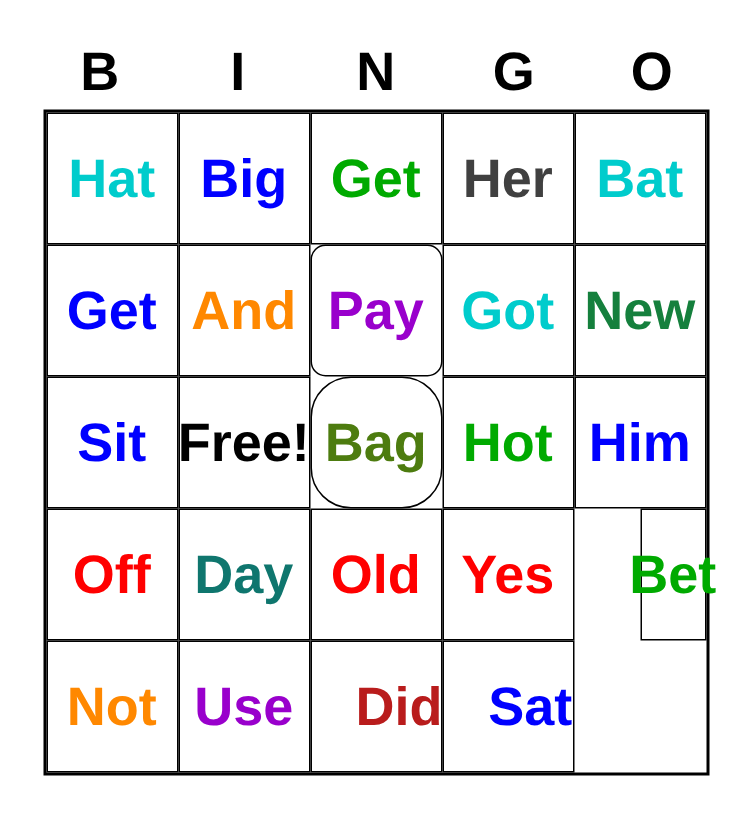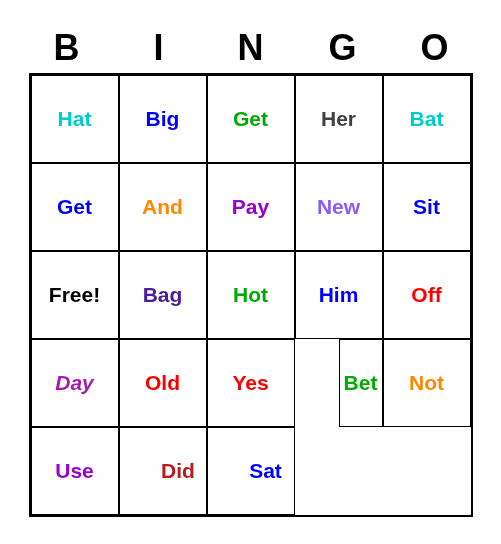--- a/index.html
+++ b/index.html
@@ -45,21 +45,21 @@
       display: grid;
       grid-template-columns: repeat(5, 88px);
       grid-template-rows: repeat(5, 88px);
     }
 
     .bingo-cell {
       border: 1.5px solid black;
       display: flex;
       align-items: center;
       justify-content: center;
-      font-size: 21px;
+      font-size: 36px;
       font-weight: bold;
     }
   </style>
 </head>
 <body>
 
 <div class="bingo-container">
   <div class="bingo-header">
   <div class="bingo-letter">B</div>
       <div class="bingo-letter">I</div>
@@ -68,29 +68,30 @@
       <div class="bingo-letter">O</div>
     </div>
   <div class="bingo-grid">
   <div class="bingo-cell" style="color: rgb(0, 204, 204);">Hat</div>
       <div class="bingo-cell" style="color: rgb(0, 0, 255);">Big</div>
       <div class="bingo-cell" style="color: rgb(0, 170, 0);">Get</div>
       <div class="bingo-cell" style="color: #404040;">Her</div>
       <div class="bingo-cell" style="color: rgb(0, 204, 204);">Bat</div>
       <div class="bingo-cell" style="color: rgb(0, 0, 255);">Get</div>
       <div class="bingo-cell" style="color: rgb(255, 136, 0);">And</div>
-      <div class="bingo-cell" style="color: rgb(153, 0, 204);">Pay</div>
-      <div class="bingo-cell" style="color: #8b5cf6;">New</div>
+      <div class="bingo-cell" style="color: rgb(153, 0, 204); border-radius: 10px;">Pay</div>
+      <div class="bingo-cell" style="color: rgb(0, 204, 204);">Got</div>
+      <div class="bingo-cell" style="color: #15803d;">New</div>
       <div class="bingo-cell" style="color: rgb(0, 0, 255);">Sit</div>
       <div class="bingo-cell" style="color: rgb(0, 0, 0);">Free!</div>
-      <div class="bingo-cell" style="color: #4c1d95;">Bag</div>
+      <div class="bingo-cell" style="color: #4d7c0f; border-radius: 27px;">Bag</div>
       <div class="bingo-cell" style="color: rgb(0, 170, 0);">Hot</div>
       <div class="bingo-cell" style="color: rgb(0, 0, 255);">Him</div>
       <div class="bingo-cell" style="color: rgb(255, 0, 0);">Off</div>
-      <div class="bingo-cell" style="color: #a21caf; font-style: italic;">Day</div>
+      <div class="bingo-cell" style="color: #0f766e;">Day</div>
       <div class="bingo-cell" style="color: rgb(255, 0, 0);">Old</div>
       <div class="bingo-cell" style="color: rgb(255, 0, 0);">Yes</div>
       <div class="bingo-cell" style="color: rgb(0, 170, 0); margin-left: 44px;">Bet</div>
       <div class="bingo-cell" style="color: rgb(255, 136, 0);">Not</div>
       <div class="bingo-cell" style="color: rgb(153, 0, 204);">Use</div>
       <div class="bingo-cell" style="color: #b91c1c; padding-left: 31px;">Did</div>
       <div class="bingo-cell" style="color: rgb(0, 0, 255); padding-left: 30px;">Sat</div>
     </div>
 </div>
 

